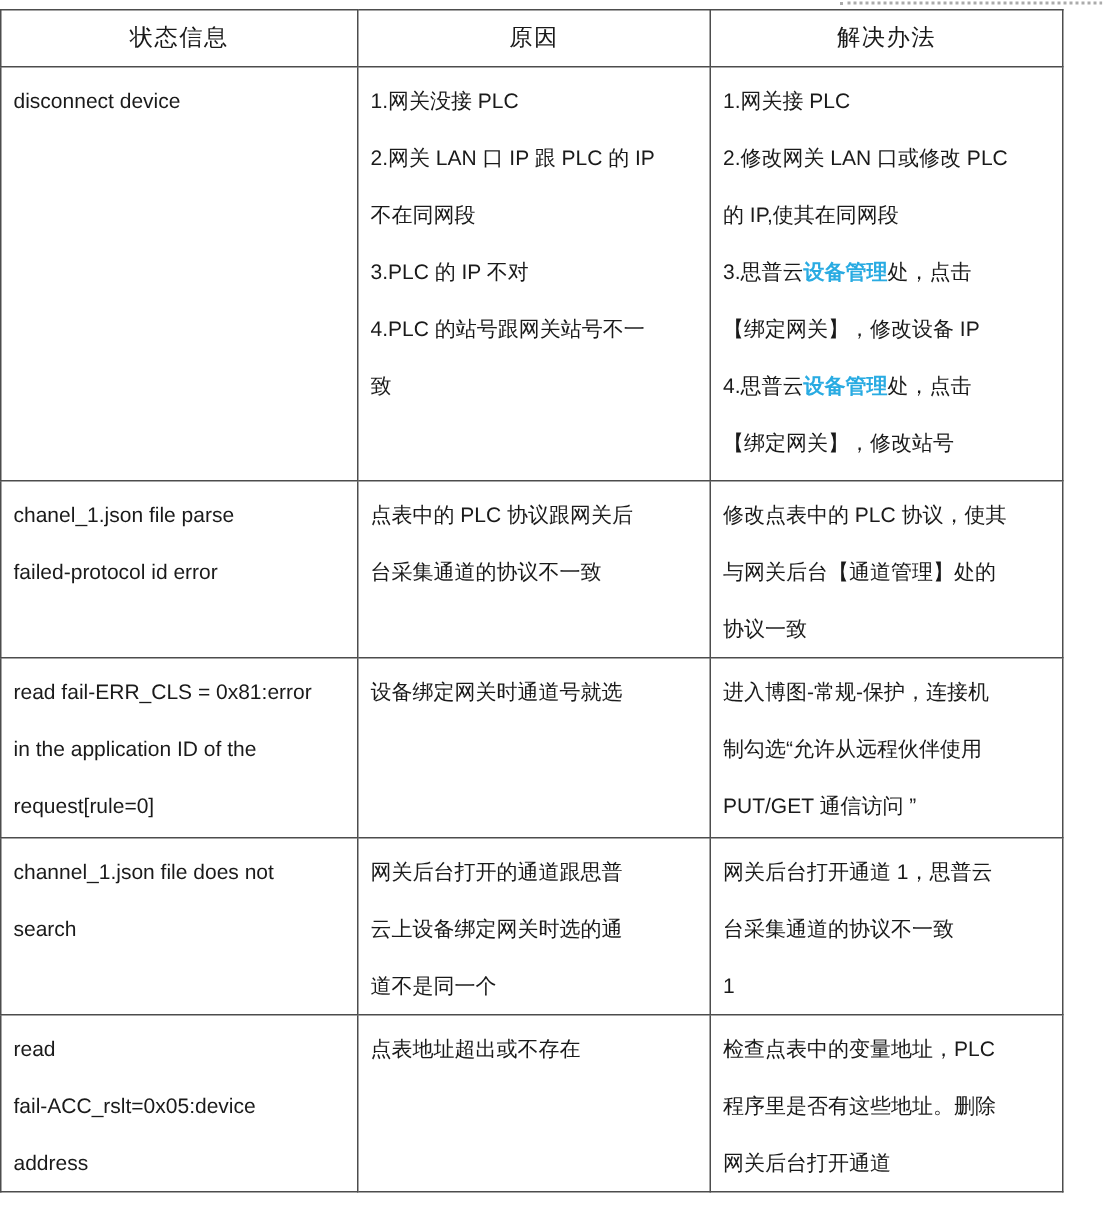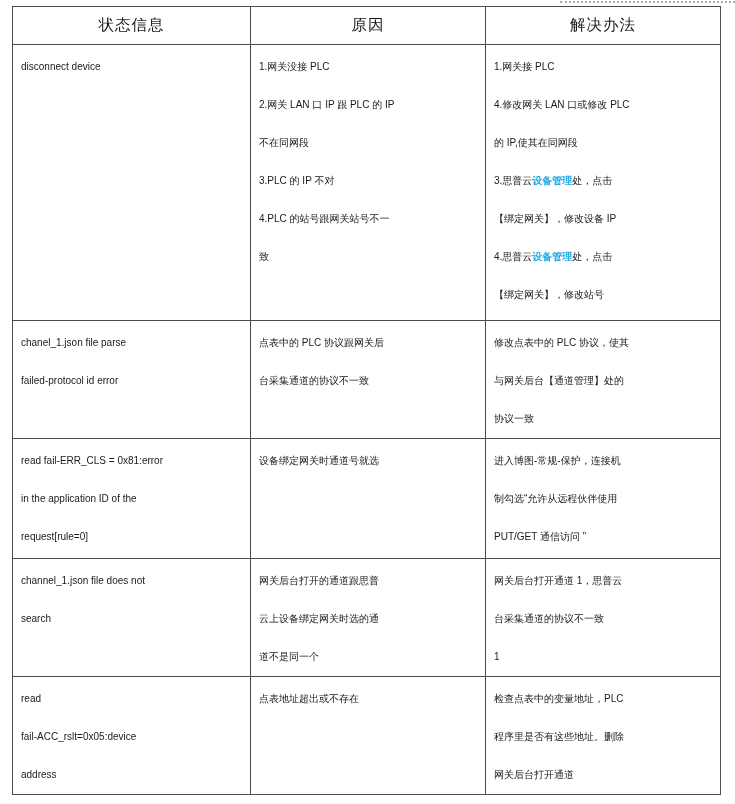--- a/index.html
+++ b/index.html
@@ -19,21 +19,21 @@
   .top-dotted {
     position: absolute;
     top: 1px;
     left: 560px;
     width: 175px;
     height: 0;
     border-top: 2px dotted #ababab;
   }
   table.err-table {
     position: absolute;
-    left: 12px;
+    left: 0;
     top: 6px;
     width: 708px;
     border-collapse: collapse;
     table-layout: fixed;
   }
   table.err-table th,
   table.err-table td {
     border: 1px solid #4d4d4d;
   }
   thead tr { height: 38px; }
@@ -41,21 +41,21 @@
     font-weight: 400;
     font-size: 15.5px;
     text-align: center;
     vertical-align: middle;
     padding: 0;
     letter-spacing: 1px;
   }
   td {
     vertical-align: top;
     padding: 3px 6px 0 8px;
-    font-size: 10px;
+    font-size: 14px;
   }
   .ln {
     line-height: 38px;
     white-space: nowrap;
     overflow: hidden;
   }
   .hl {
     color: var(--accent, #29ABE2);
     font-weight: bold;
     text-align: right;
@@ -92,21 +92,21 @@
           <td>
             <div class="ln"><span>1.网关没接 PLC</span></div>
             <div class="ln"><span>2.网关 LAN 口 IP 跟 PLC 的 IP</span></div>
             <div class="ln"><span>不在同网段</span></div>
             <div class="ln"><span>3.PLC 的 IP 不对</span></div>
             <div class="ln"><span>4.PLC 的站号跟网关站号不一</span></div>
             <div class="ln"><span>致</span></div>
           </td>
           <td>
             <div class="ln"><span>1.网关接 PLC</span></div>
-            <div class="ln"><span>4.修改网关 LAN 口或修改 PLC</span></div>
+            <div class="ln"><span>2.修改网关 LAN 口或修改 PLC</span></div>
             <div class="ln"><span>的 IP,使其在同网段</span></div>
             <div class="ln"><span>3.思普云</span><span class="hl">设备管理</span><span>处，点击</span></div>
             <div class="ln"><span>【绑定网关】，修改设备 IP</span></div>
             <div class="ln"><span>4.思普云</span><span class="hl">设备管理</span><span>处，点击</span></div>
             <div class="ln"><span>【绑定网关】，修改站号</span></div>
           </td>
         </tr>
         <tr>
           <td>
             <div class="ln"><span>chanel_1.json file parse</span></div>

